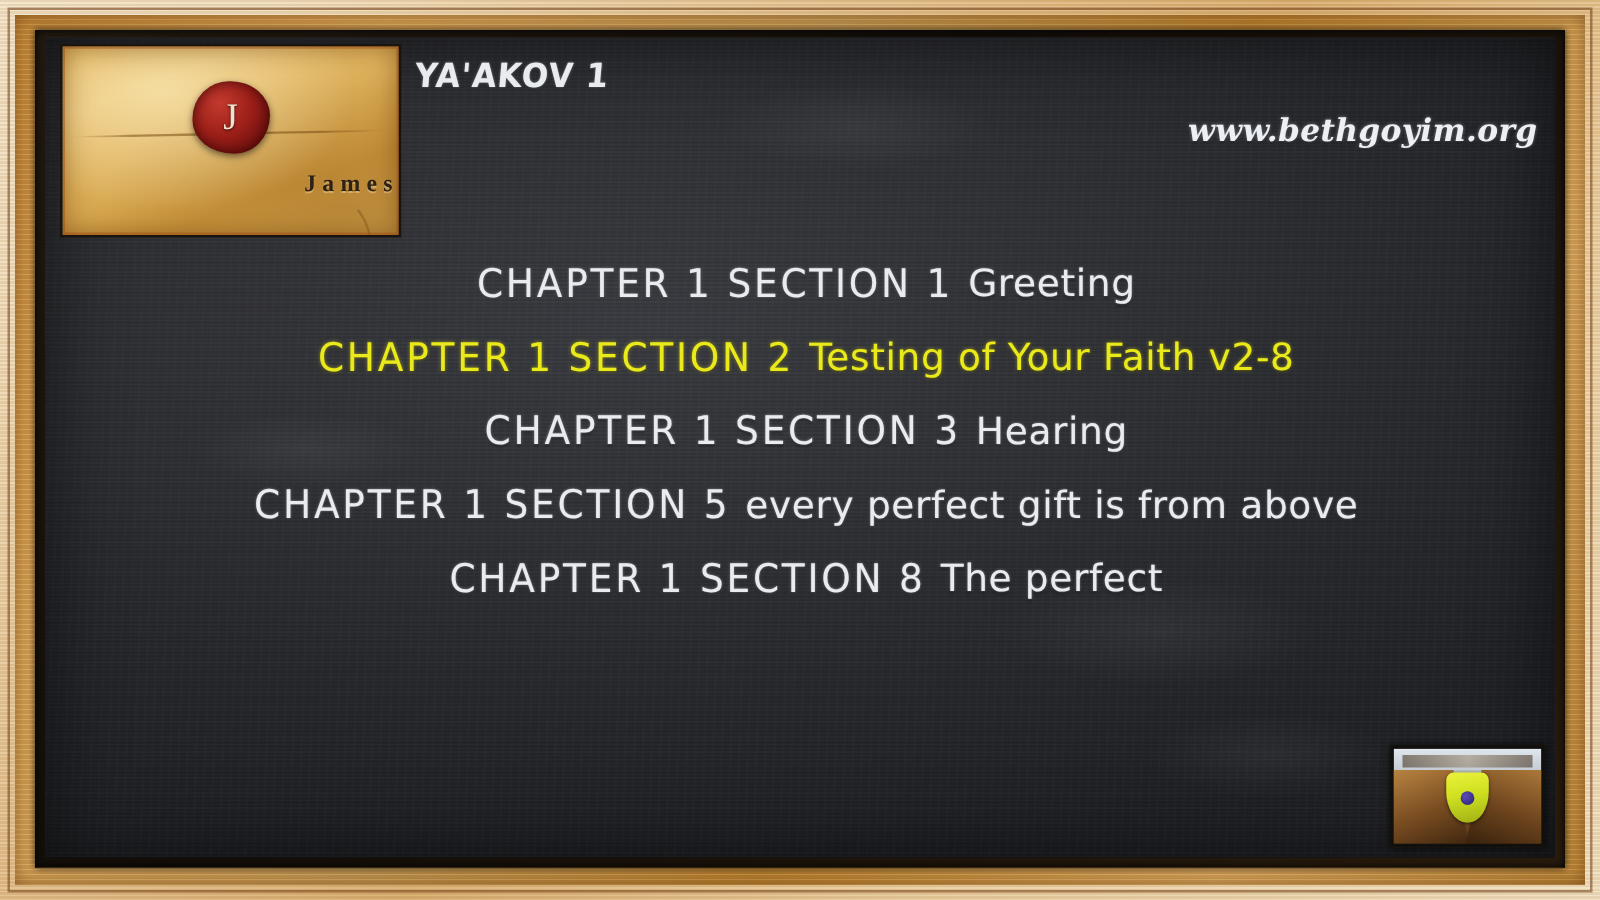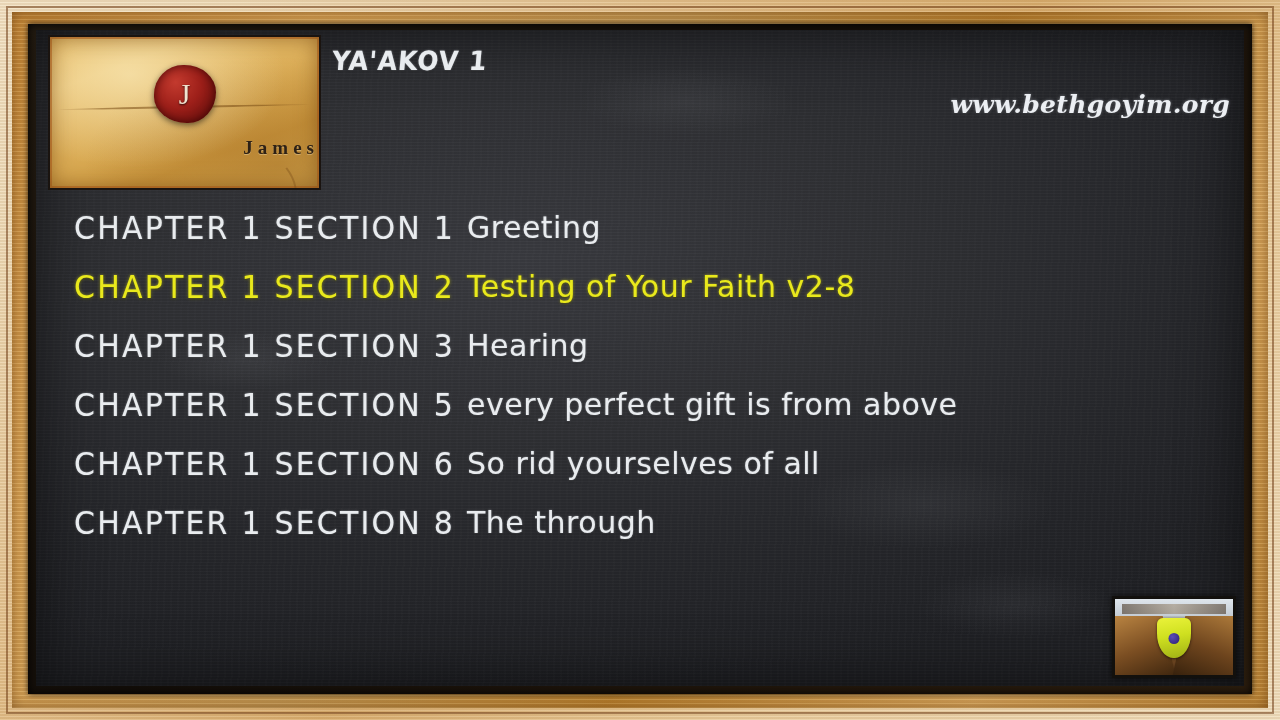--- a/index.html
+++ b/index.html
@@ -128,21 +128,21 @@
     font-family:"DejaVu Serif", serif;
     font-style:italic; font-weight:700;
     font-size:25px;
     color:#eceff3;
     text-shadow:0 0 3px rgba(230,235,245,.5), 0 1px 2px rgba(0,0,0,.7);
     letter-spacing:.3px;
     margin-top:46px;
   }
 
   #section-list{
-    position:absolute; left:38px; top:168px; right:16px;
+    position:absolute; left:26px; top:168px; right:16px;text-align:center;
   }
   .section-line{
     display:block;
     white-space:nowrap;
     font-size:30px;
     line-height:59px;
     height:59px;
     letter-spacing:.5px;
   }
   .section-line .head{
@@ -223,22 +223,21 @@
 
     <div id="board-title" class="chalk">YA'AKOV 1</div>
 
     <div id="watermark">www.bethgoyim.org</div>
 
     <div id="section-list">
         <div class="section-line chalk"><span class="head">CHAPTER 1 SECTION 1</span><span class="ttl">Greeting</span></div>
         <div class="section-line chalk hl"><span class="head">CHAPTER 1 SECTION 2</span><span class="ttl">Testing of Your Faith v2-8</span></div>
         <div class="section-line chalk"><span class="head">CHAPTER 1 SECTION 3</span><span class="ttl">Hearing</span></div>
         <div class="section-line chalk"><span class="head">CHAPTER 1 SECTION 5</span><span class="ttl">every perfect gift is from above</span></div>
-        <div class="section-line chalk"><span class="head">CHAPTER 1 SECTION 6</span><span class="ttl">So rid yourselves of all</span></div>
-        <div class="section-line chalk"><span class="head">CHAPTER 1 SECTION 8</span><span class="ttl">The through</span></div>
+        <div class="section-line chalk"><span class="head">CHAPTER 1 SECTION 8</span><span class="ttl">The perfect</span></div>
       </div>
 
     <div id="badge">
       <div class="sky"></div>
       <div class="banner"></div>
       <div class="ridge-l"></div>
       <div class="ridge-r"></div>
       <div class="crest"></div>
     </div>
 

